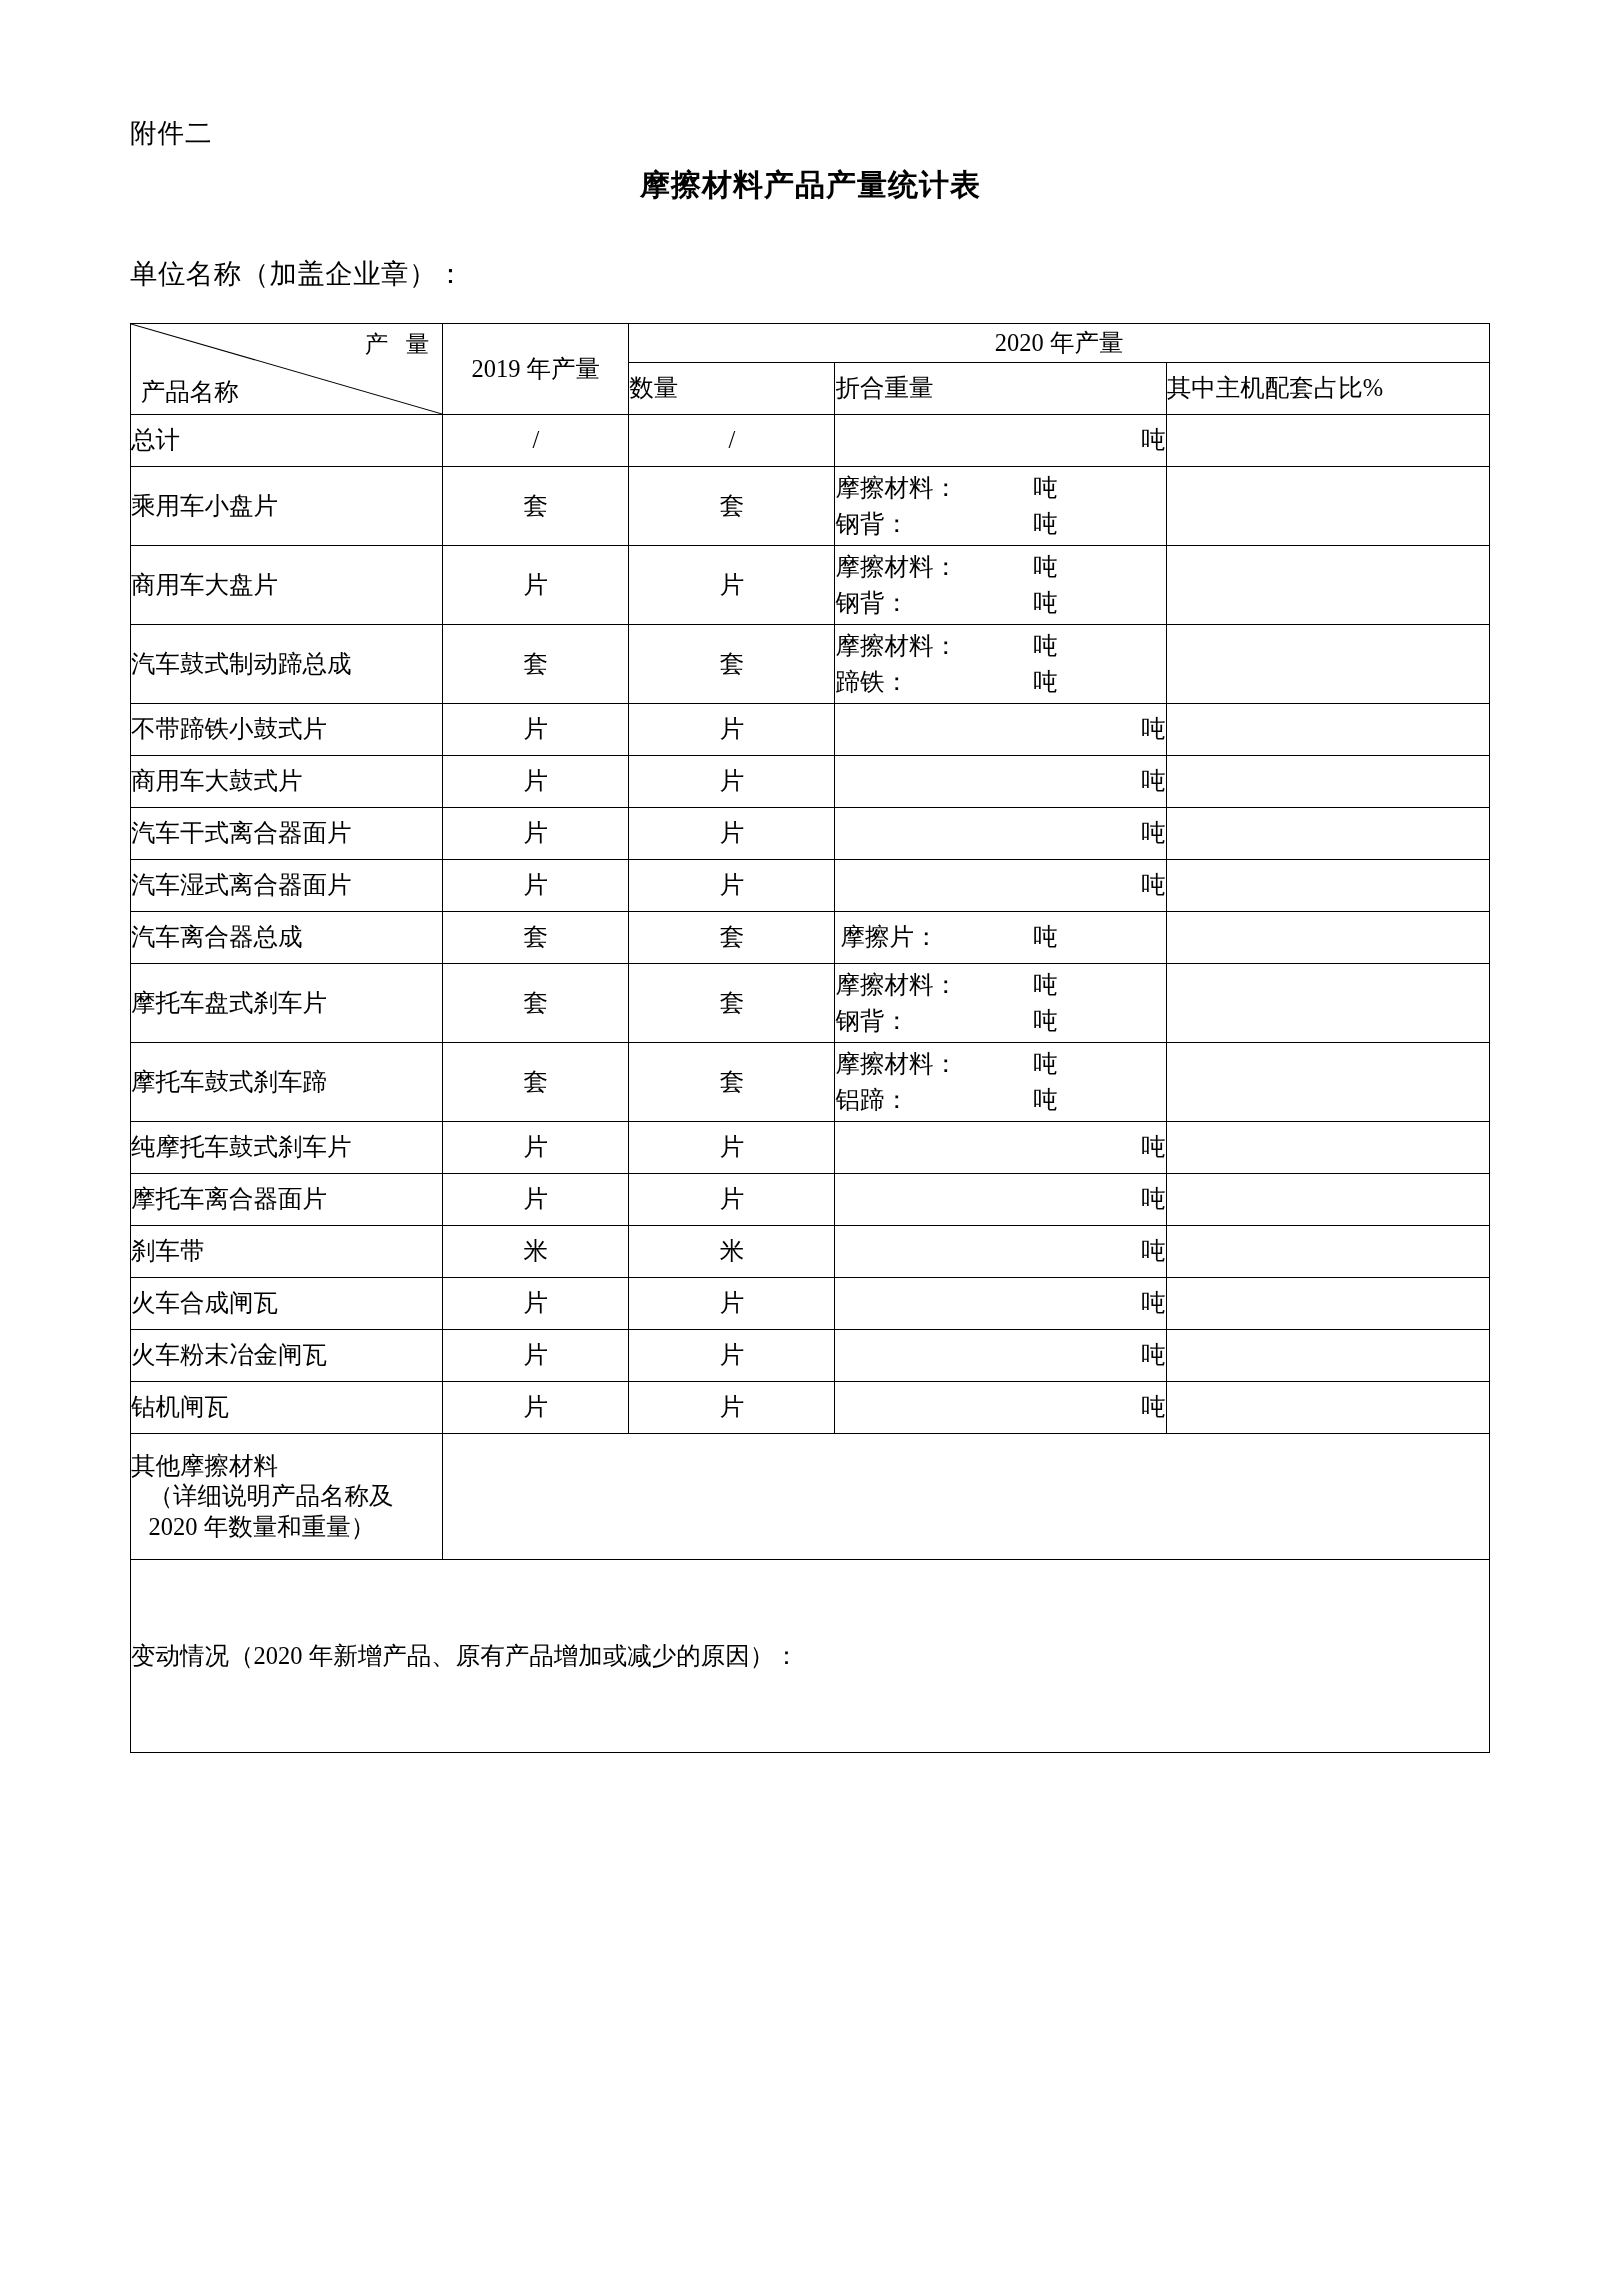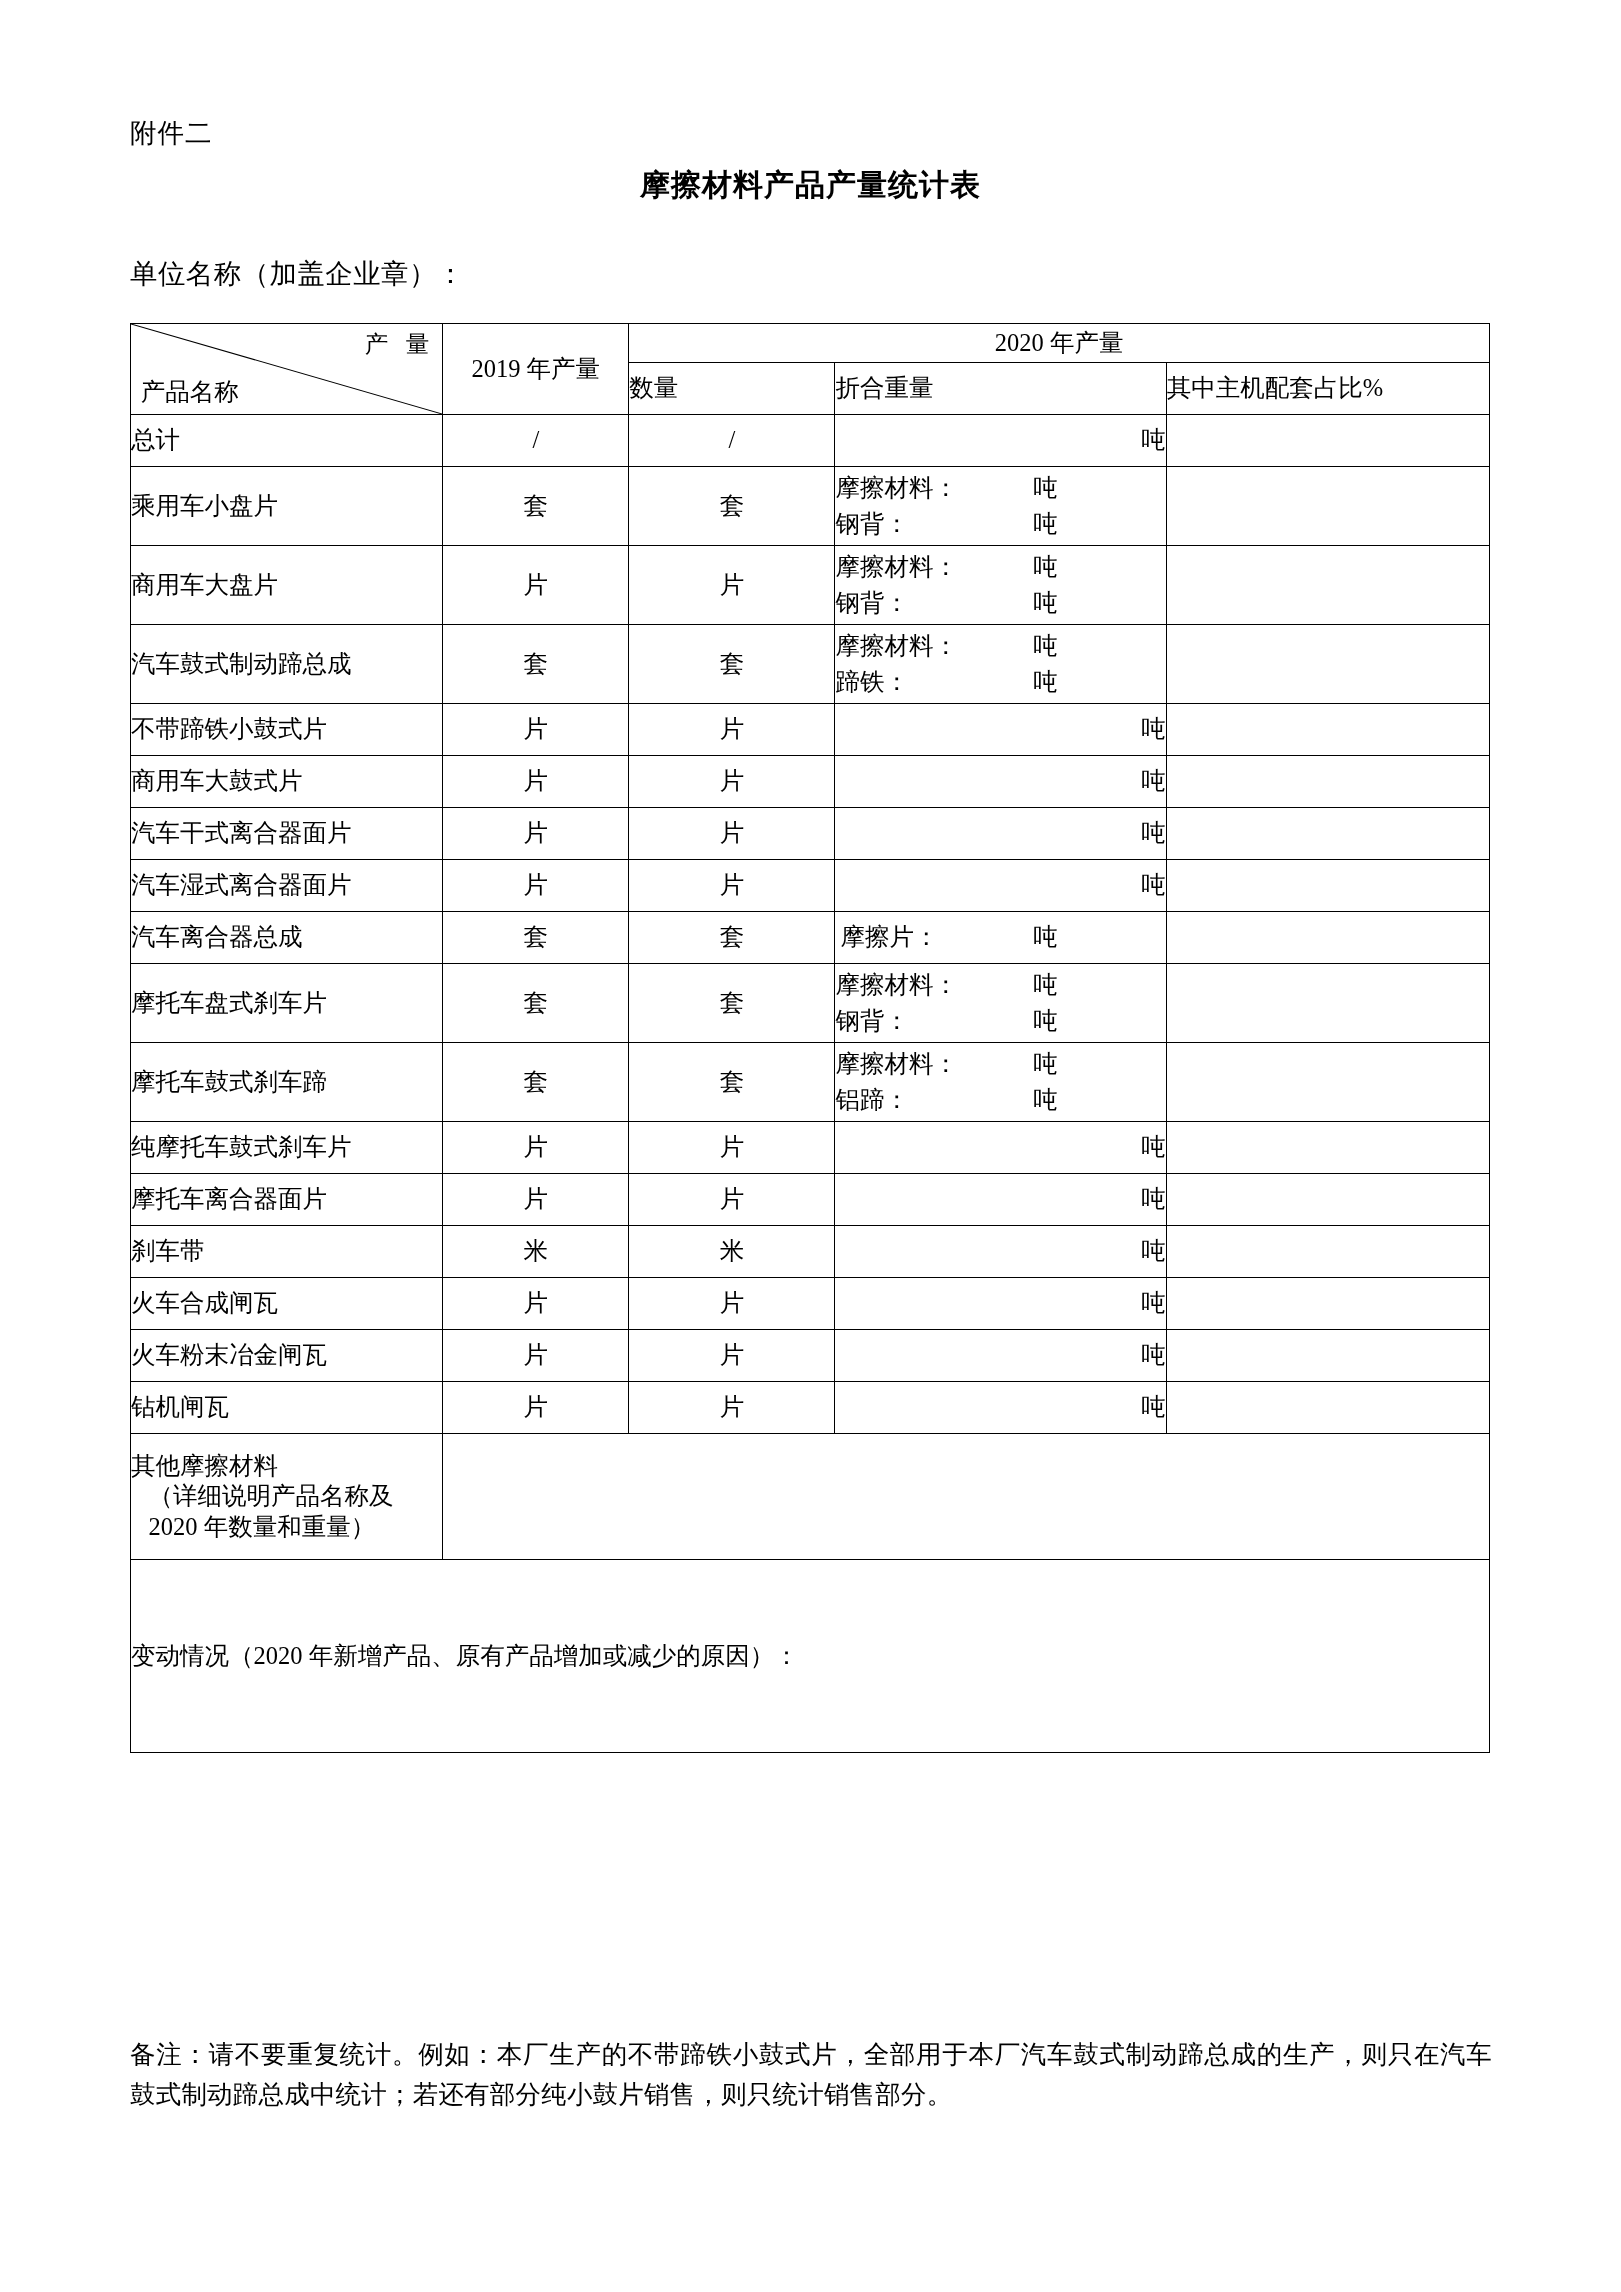--- a/index.html
+++ b/index.html
@@ -400,16 +400,15 @@
           </tr>
           <tr>
             <td class="change-cell" colspan="5">
               <div>变动情况（2020 年新增产品、原有产品增加或减少的原因）：</div>
             </td>
           </tr>
         </tbody>
     </table>
   </div>
 
-  <div class="footnote">备注：请不要重复统计。例如：本厂生产的不带蹄铁小鼓式片，全部用于本厂汽车鼓式制动蹄总成的生产，则只在汽车鼓式制动蹄总成中统计；若还有部分纯小鼓片销售，则只统计销售部分。</div>
 
 </div>
 
 
 </body></html>

